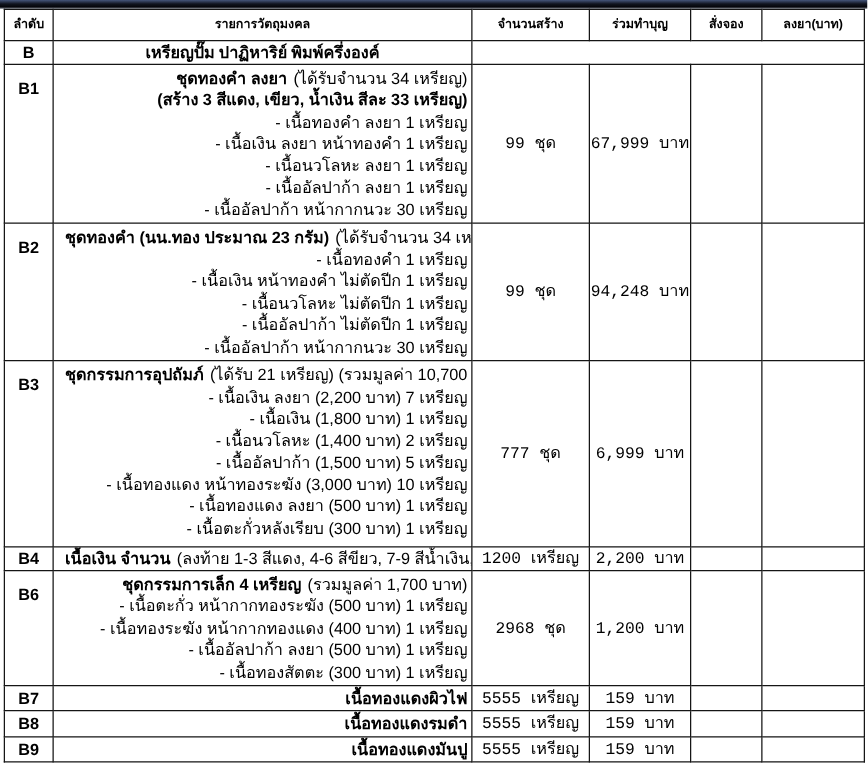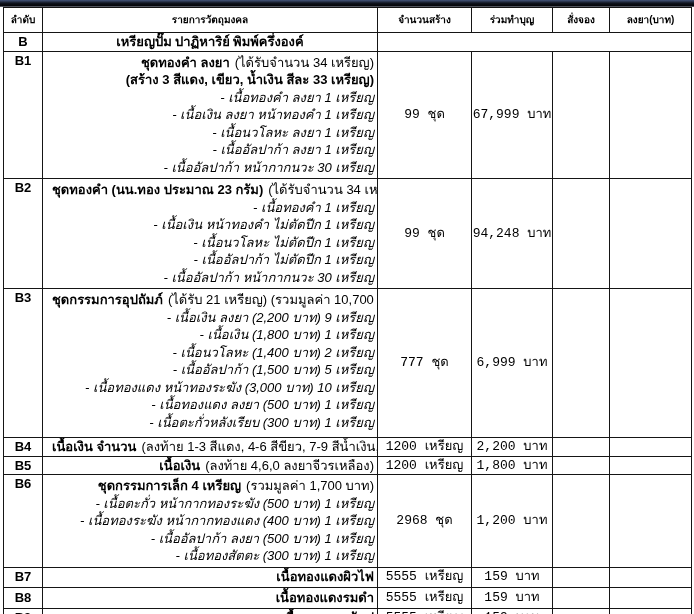--- a/index.html
+++ b/index.html
@@ -14,29 +14,29 @@
   }
   table.price {
     border-collapse:collapse; table-layout:fixed;
     width:688px; margin-left:3px; margin-top:0;
   }
   td,th {
     border:1.6px solid #151515; padding:0; overflow:hidden;
     font-size:13px; line-height:17.5px; vertical-align:middle;
   }
   th { font-weight:bold; font-size:10px; text-align:center; height:24px; }
-  td.idc { text-align:center; font-weight:bold; vertical-align:top; padding-top:0; }
+  td.idc { text-align:center; font-weight:bold; vertical-align:top; padding-top:10px; }
   td.idc.one { vertical-align:middle; padding-top:0; }
   td.desc { text-align:right; vertical-align:top; padding:2px 3px 2px 9px; }
   td.desc.one { vertical-align:middle; padding-top:0; padding-bottom:0; }
   td.section { text-align:center; font-weight:bold;font-family:Liberation Serif, serif; }
   td.num { text-align:center;font-family:Liberation Mono, monospace; }
   .b { font-weight:bold; }
   .note { font-weight:normal; margin-left:5px; }
-  .detail { padding-left:6px; font-weight:normal;font-style:italic; }
+  .detail { padding-left:6px; font-weight:normal; }
   .line { white-space:nowrap; }
 </style>
 </head>
 <body>
 
 <div class="topbar"></div>
 
 <table class="price">
   <colgroup>
     <col style="width:39px">
@@ -94,21 +94,21 @@
       <td class="num">99 ชุด</td>
       <td class="num">94,248 บาท</td>
       <td></td>
       <td></td>
     </tr>
 
     <tr style="height:149px">
       <td class="idc">B3</td>
       <td class="desc">
         <div class="line"><span class="b">ชุดกรรมการอุปถัมภ์</span><span class="note">(ได้รับ 21 เหรียญ) (รวมมูลค่า 10,700 บาท)</span></div>
-        <div class="line detail">- เนื้อเงิน ลงยา (2,200 บาท) 9 เหรียญ</div>
+        <div class="line detail">- เนื้อเงิน ลงยา (2,200 บาท) 7 เหรียญ</div>
         <div class="line detail">- เนื้อเงิน (1,800 บาท) 1 เหรียญ</div>
         <div class="line detail">- เนื้อนวโลหะ (1,400 บาท) 2 เหรียญ</div>
         <div class="line detail">- เนื้ออัลปาก้า (1,500 บาท) 5 เหรียญ</div>
         <div class="line detail">- เนื้อทองแดง หน้าทองระฆัง (3,000 บาท) 10 เหรียญ</div>
         <div class="line detail">- เนื้อทองแดง ลงยา (500 บาท) 1 เหรียญ</div>
         <div class="line detail">- เนื้อตะกั่วหลังเรียบ (300 บาท) 1 เหรียญ</div>
       </td>
       <td class="num">777 ชุด</td>
       <td class="num">6,999 บาท</td>
       <td></td>
@@ -119,30 +119,20 @@
       <td class="idc one">B4</td>
       <td class="desc one">
         <div class="line"><span class="b">เนื้อเงิน จำนวน</span><span class="note">(ลงท้าย 1-3 สีแดง, 4-6 สีขียว, 7-9 สีน้ำเงิน, 0 สีฟ้า)</span></div>
       </td>
       <td class="num">1200 เหรียญ</td>
       <td class="num">2,200 บาท</td>
       <td></td>
       <td></td>
     </tr>
 
-    <tr style="height:18px">
-      <td class="idc one">B5</td>
-      <td class="desc one">
-        <div class="line"><span class="b">เนื้อเงิน</span><span class="note">(ลงท้าย 4,6,0 ลงยาจีวรเหลือง)</span></div>
-      </td>
-      <td class="num">1200 เหรียญ</td>
-      <td class="num">1,800 บาท</td>
-      <td></td>
-      <td></td>
-    </tr>
 
     <tr style="height:90px">
       <td class="idc">B6</td>
       <td class="desc">
         <div class="line"><span class="b">ชุดกรรมการเล็ก 4 เหรียญ</span><span class="note">(รวมมูลค่า 1,700 บาท)</span></div>
         <div class="line detail">- เนื้อตะกั่ว หน้ากากทองระฆัง (500 บาท) 1 เหรียญ</div>
         <div class="line detail">- เนื้อทองระฆัง หน้ากากทองแดง  (400 บาท) 1 เหรียญ</div>
         <div class="line detail">- เนื้ออัลปาก้า ลงยา  (500 บาท) 1 เหรียญ</div>
         <div class="line detail">- เนื้อทองสัตตะ (300 บาท) 1 เหรียญ</div>
       </td>

